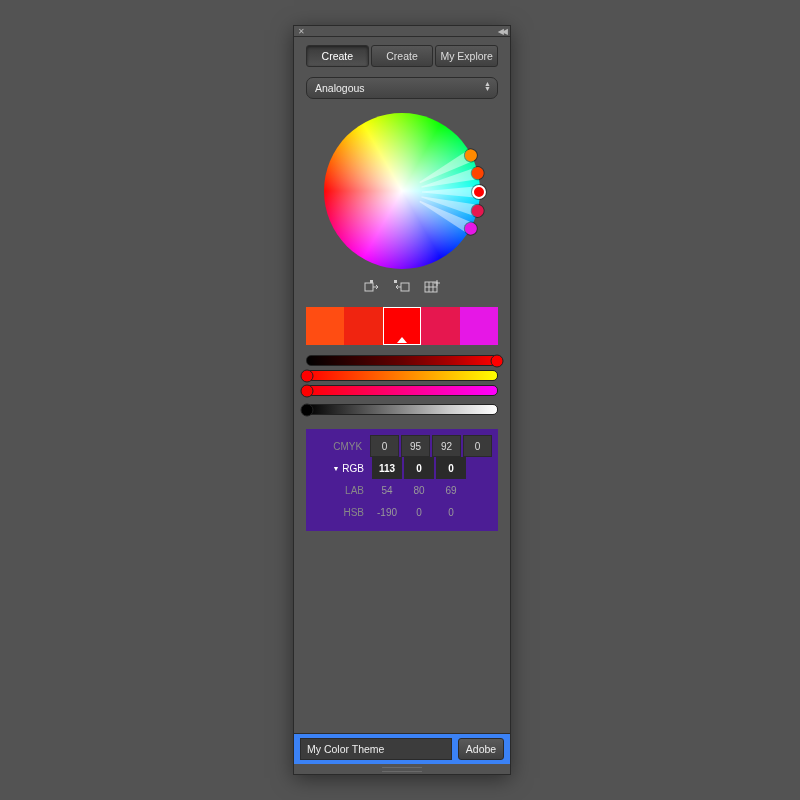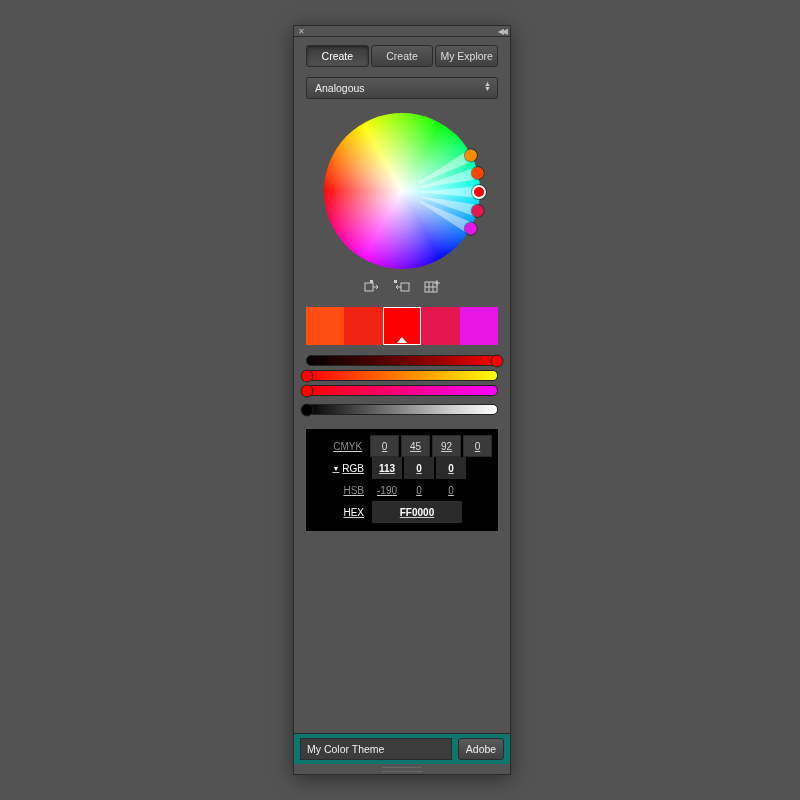--- a/index.html
+++ b/index.html
@@ -112,21 +112,21 @@
   }
   .subtabs .btn.active {
     background: linear-gradient(#3a3a3a,#525252);
     box-shadow: inset 0 1px 3px rgba(0,0,0,0.5);
     color: #fff;
   }
   
   .rule-dd {
     height: 20px;
     border: 1px solid #2c2c2c;
-    border-radius: 2px;
+    border-radius: 7px;
     background: linear-gradient(#575757,#434343);
     position: relative;
     display: flex;
     align-items: center;
     padding-left: 8px;
     color: #eee;
     font-size: 10.5px;
     margin: 0 4px;
   }
   .rule-dd .chev {
@@ -251,24 +251,23 @@
     position:absolute;
     top:50%;
     width:11px;height:11px;
     border-radius:50%;
     border:1px solid #222;
     transform:translate(-50%,-50%);
   }
   .slider.sep { margin-top:4px; }
   
   .value-panel {
-    background:#000000;
+    background:#4c1d95;
     margin:4px;
     padding:6px 6px 8px 6px;
-    text-decoration:underline;
   }
   .vrow {
     display:flex;
     align-items:center;
     height:22px;
     gap:2px;
   }
   .vrow .lbl {
     width:52px;
     text-align:right;
@@ -309,21 +308,21 @@
   .vrow.hex .cell {
     width:88px;
     background:#2a2a2a;
     color:#fff;
     font-weight:bold;
   }
   
   .panel-footer {
     height:30px;
     border-top:1px solid #2c2c2c;
-    background:#0f766e;
+    background:#3b82f6;
     display:flex;
     align-items:center;
     padding:0 6px;
     gap:6px;
     position:absolute;
     left:0;right:0;
     bottom:10px;
   }
   .panel-footer .name {
     flex:1;
@@ -460,43 +459,45 @@
         </div>
       <div class="slider sep" id="slider-br" style="background: linear-gradient(90deg, rgb(0, 0, 0), rgb(68, 68, 68), rgb(136, 136, 136), rgb(204, 204, 204), rgb(255, 255, 255));">
           <div class="thumb" style="left: 0%; background: rgb(0, 0, 0);"></div>
         </div>
     </div>
 
     <div class="value-panel">
       <div class="vrow">
         <div class="lbl">CMYK</div>
         <div class="cell">0</div>
-        <div class="cell">45</div>
+        <div class="cell">95</div>
         <div class="cell">92</div>
         <div class="cell">0</div>
       </div>
       <div class="vrow active">
         <div class="lbl">
             <span class="tri">▼</span>
             <span>RGB</span>
           </div>
         <div class="cell">113</div>
         <div class="cell">0</div>
         <div class="cell">0</div>
       </div>
       <div class="vrow faded">
+        <div class="lbl">LAB</div>
+        <div class="cell">54</div>
+        <div class="cell">80</div>
+        <div class="cell">69</div>
+      </div>
+      <div class="vrow faded">
         <div class="lbl">HSB</div>
         <div class="cell">-190</div>
         <div class="cell">0</div>
         <div class="cell">0</div>
       </div>
-      <div class="vrow hex active">
-        <div class="lbl">HEX</div>
-        <div class="cell">FF0000</div>
-      </div>
     </div>
 
   </div>
 
   <div class="panel-footer">
     <div class="name">My Color Theme</div>
     <div class="save">Adobe</div>
   </div>
 
   <div class="grip">

